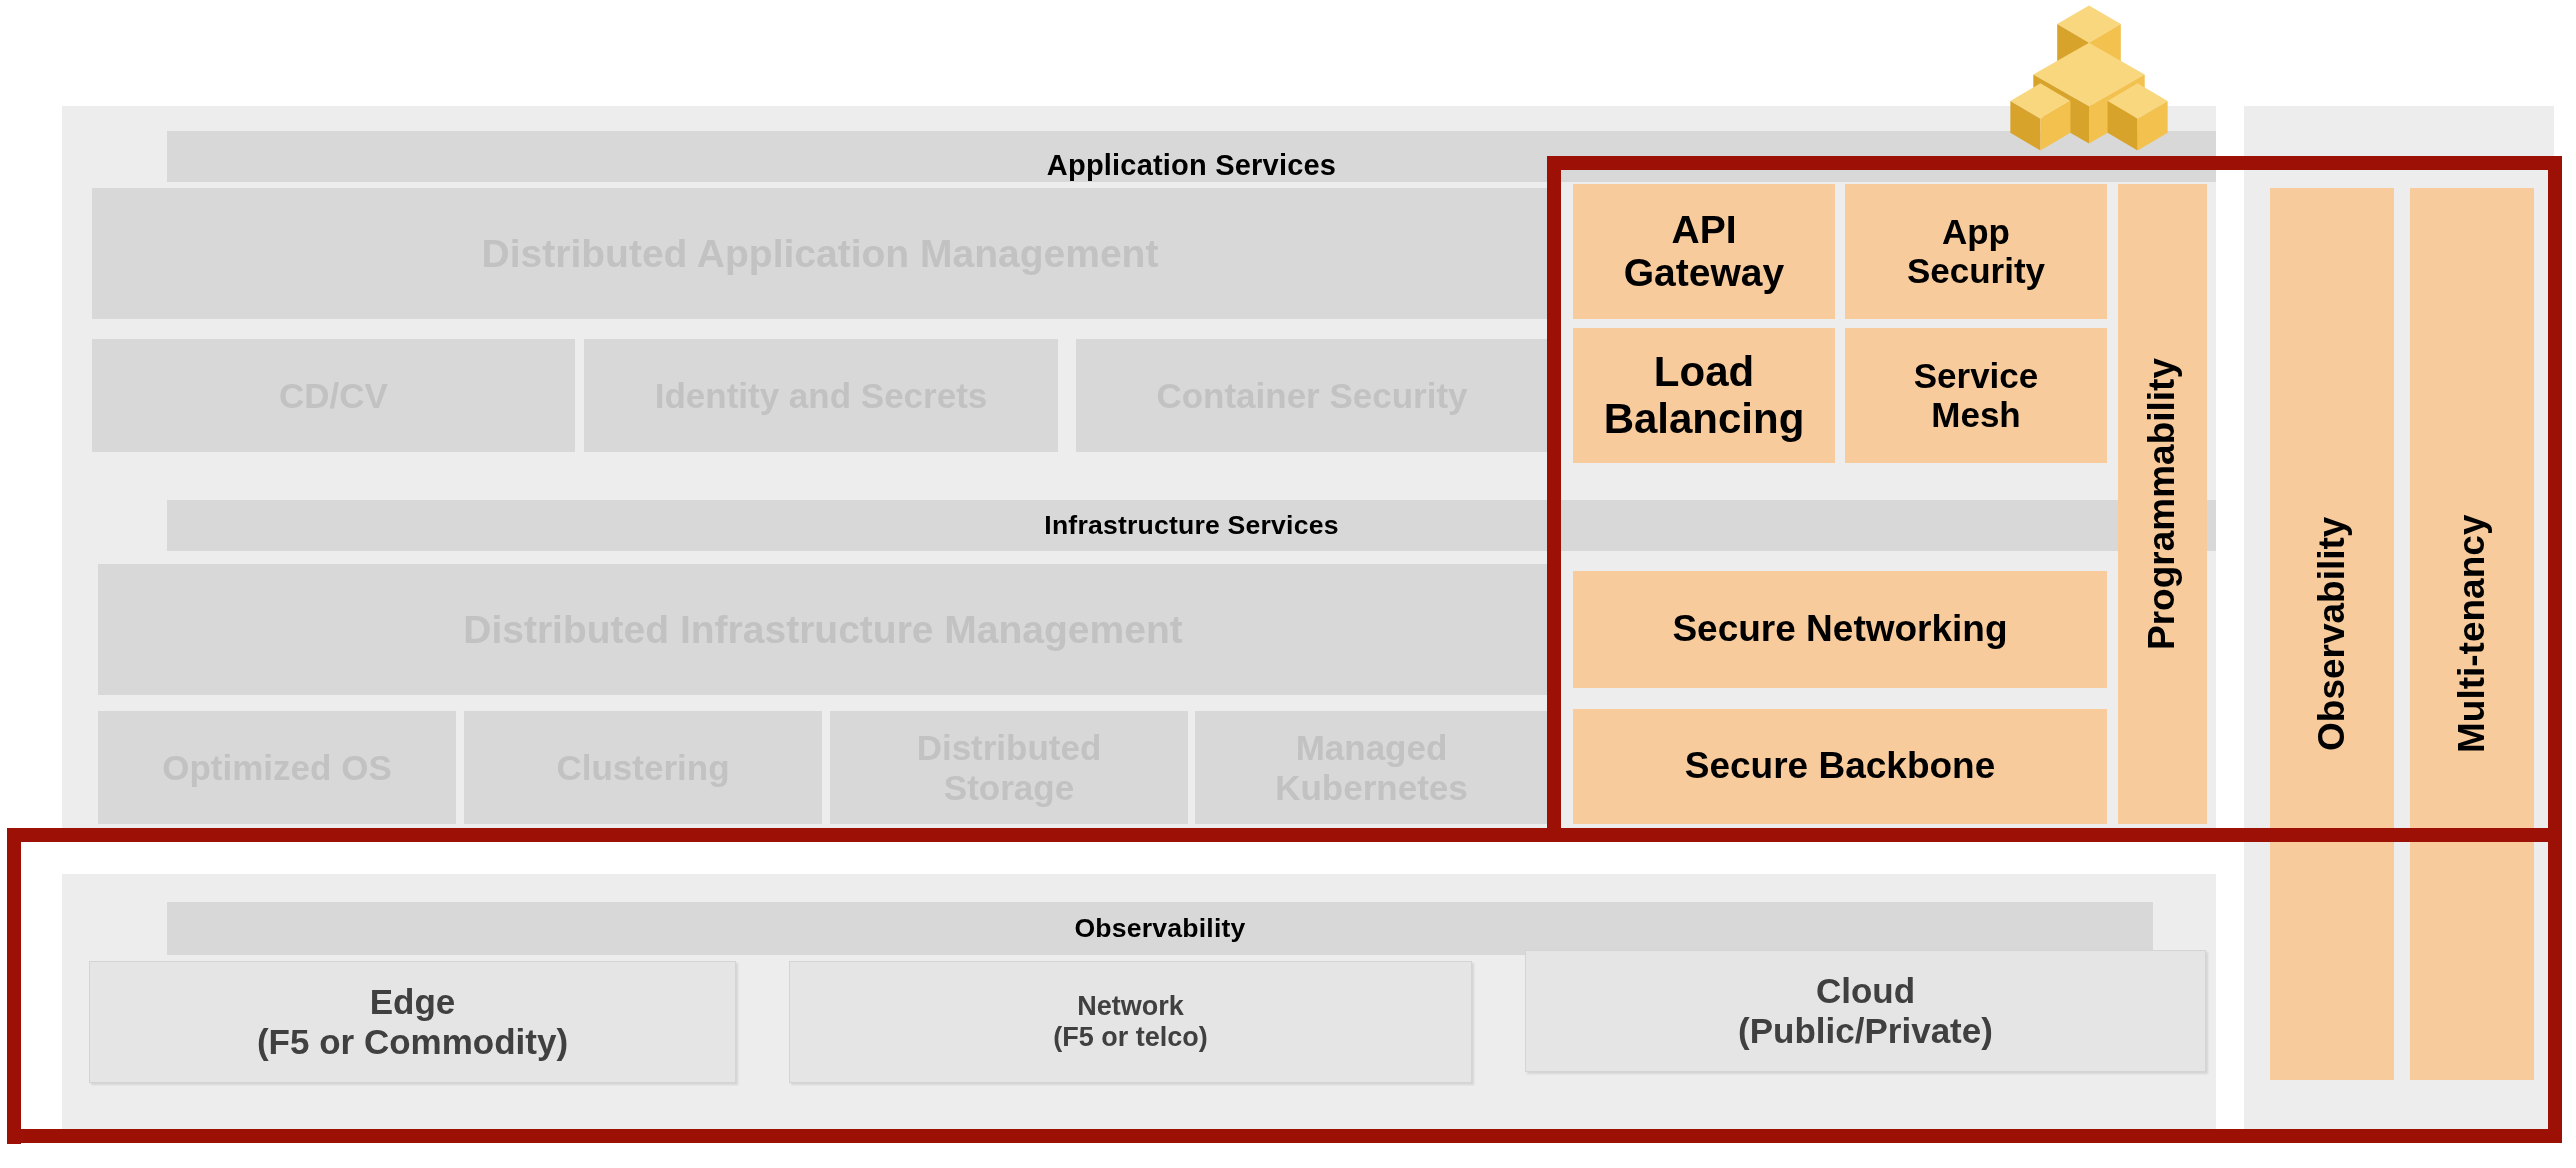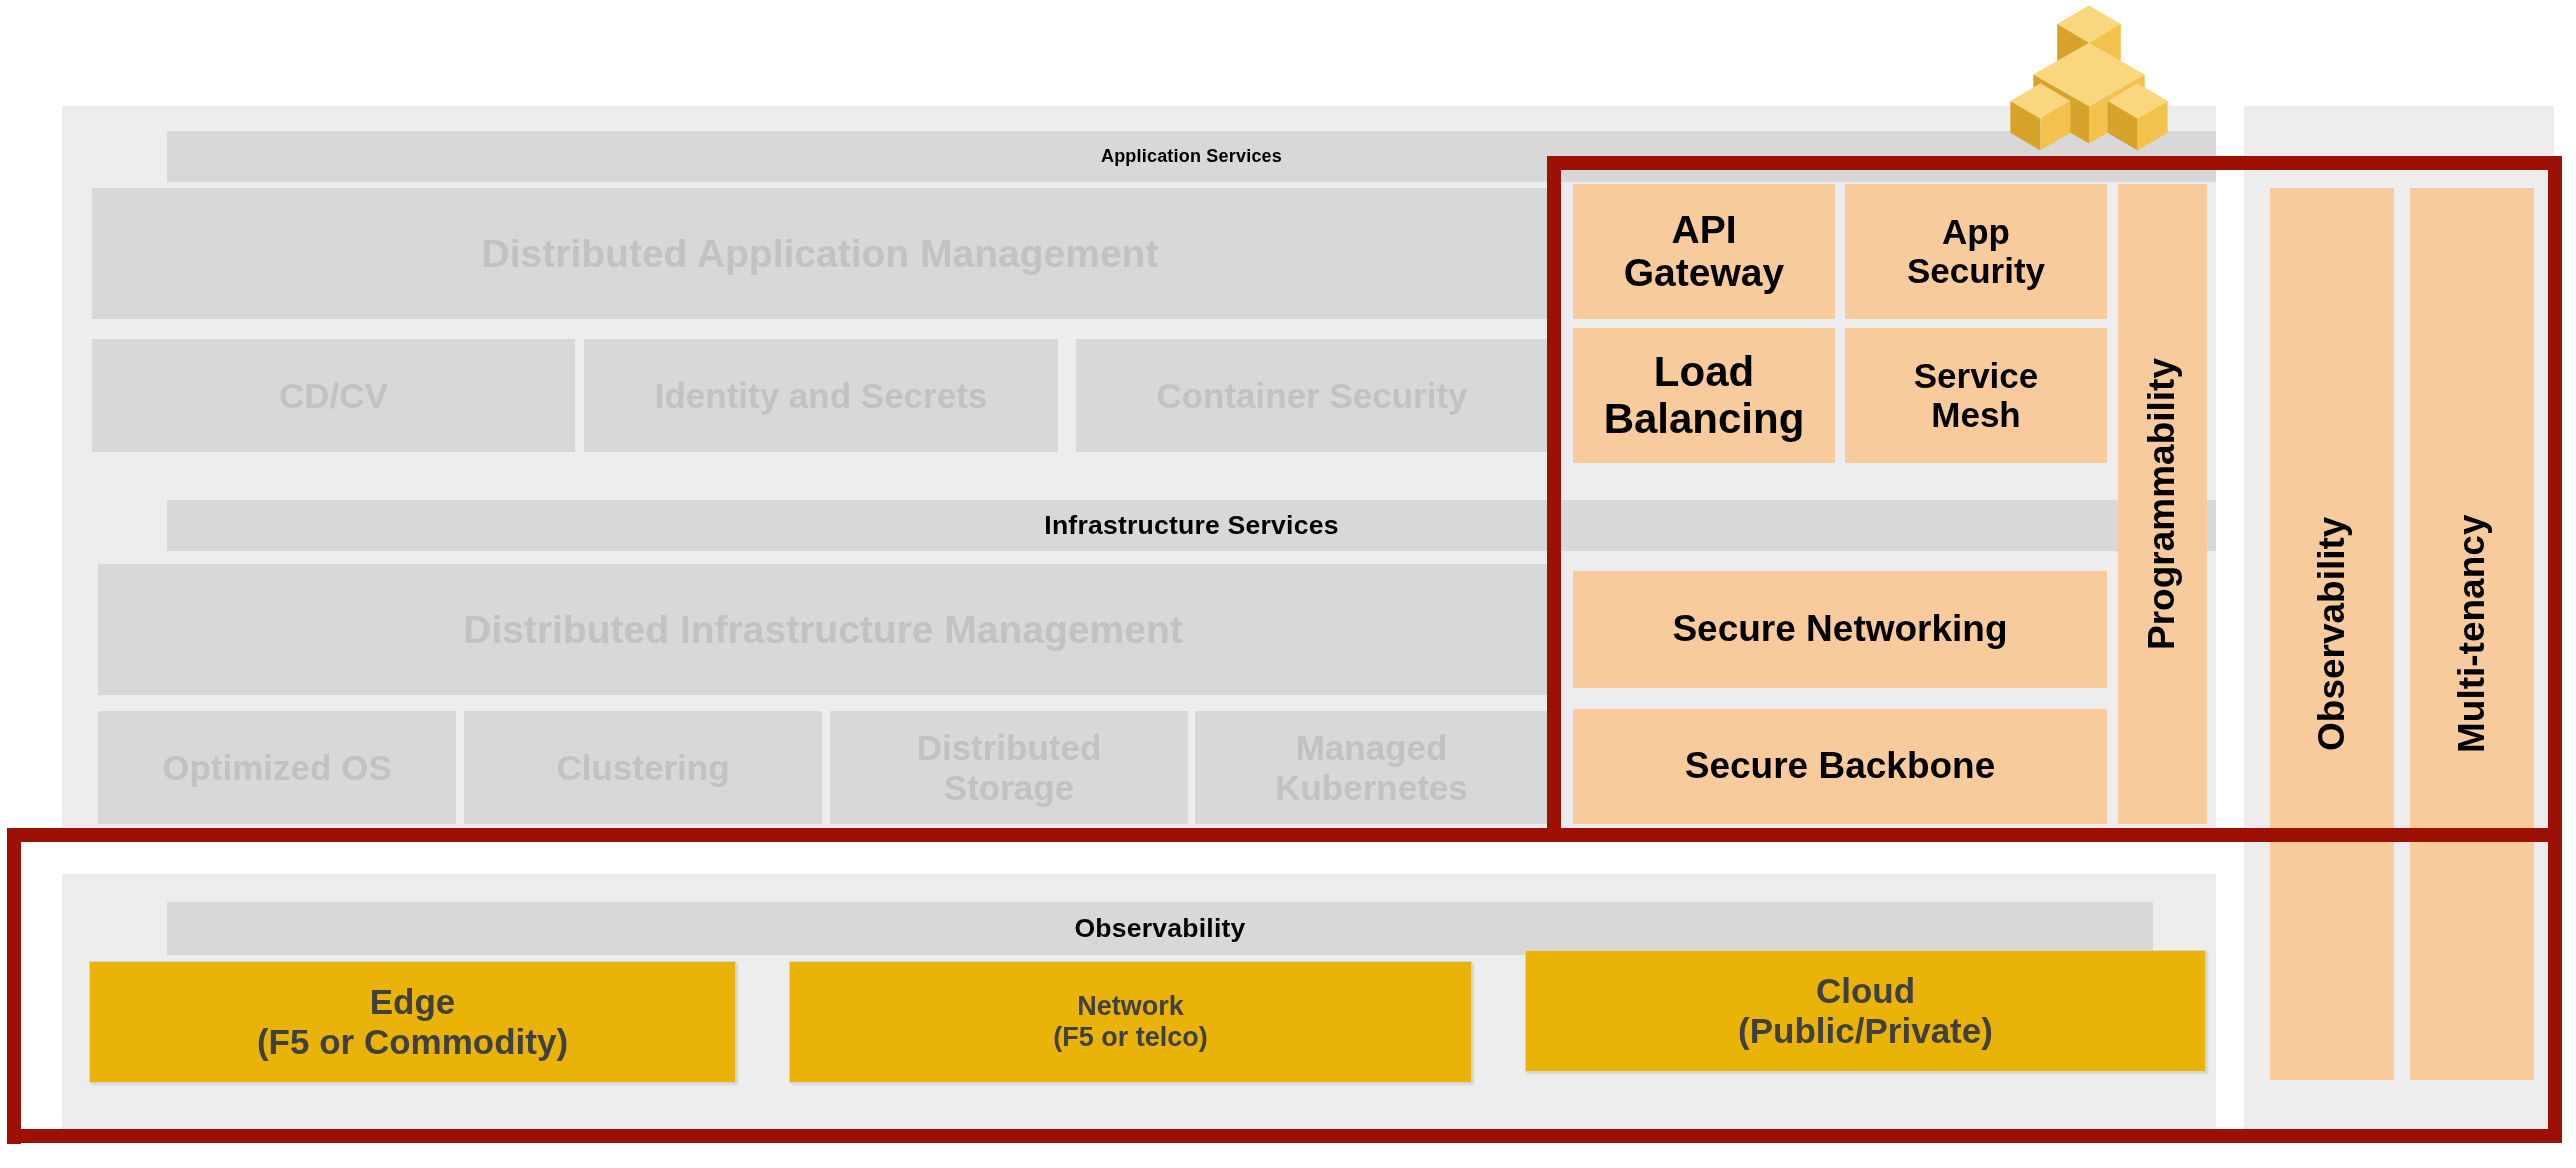--- a/index.html
+++ b/index.html
@@ -59,21 +59,21 @@
     color: #000000;
     font-weight: bold;
     line-height: 1.1;
   }
   .orange.vert {
     writing-mode: vertical-rl;
     transform: rotate(180deg);
   }
   .whitebox {
     position: absolute;
-    background: #eab308;
+    background: #e5e5e5;
     border: 0.9px solid #d4d4d4;
     box-shadow: 1.8px 1.8px 1.8px rgba(0,0,0,.10);
     box-sizing: border-box;
     display: flex;
     align-items: center;
     justify-content: center;
     text-align: center;
     color: #404040;
     font-weight: bold;
     line-height: 1.14;
@@ -96,21 +96,21 @@
     z-index: 60;
   }
 </style>
 </head>
 <body>
 
 <div id="stage">
 
   <div class="panel" style="left:62px; top:106px; width:2154px; height:727px;"></div>
 
-  <div class="band" style="left:167px; top:131px; width:2049px; height:51px; font-size:18px;">
+  <div class="band" style="left:167px; top:131px; width:2049px; height:51px; font-size:29px;align-items:flex-end;">
     <span>Application Services</span>
   </div>
 
   <div class="ghost" style="left:92px; top:188px; width:1456px; height:131px; font-size:39px;">
     <span>Distributed Application Management</span>
   </div>
 
   <div class="ghost" style="left:92px; top:339px; width:483px; height:113px; font-size:35px;">
     <span>CD/CV</span>
   </div>

